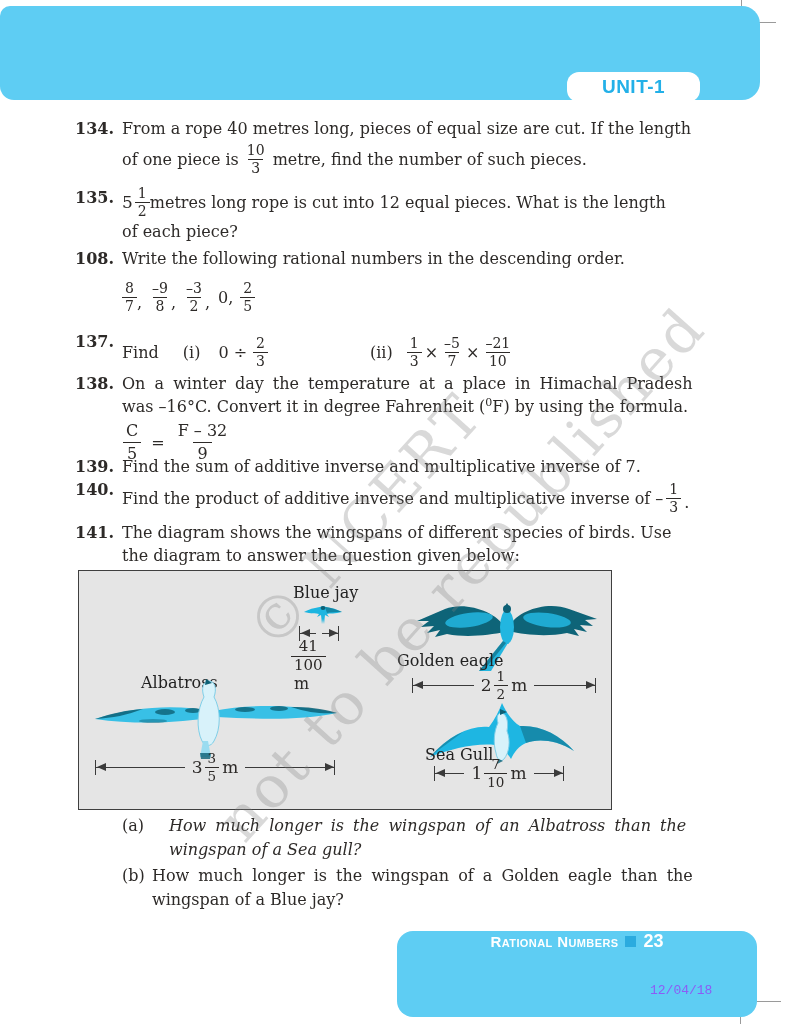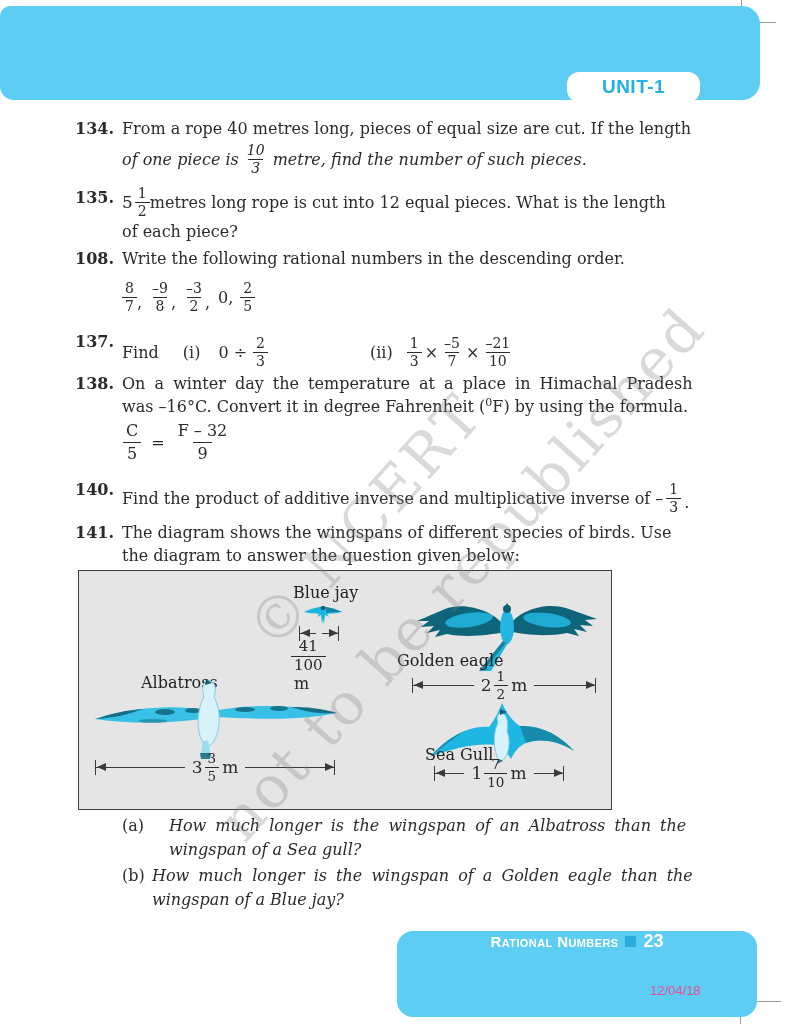--- a/index.html
+++ b/index.html
@@ -56,22 +56,22 @@
   .wm{position:absolute;color:rgba(130,130,130,0.30);font-size:58px;letter-spacing:3px;
       white-space:nowrap;z-index:6;pointer-events:none;font-family:"DejaVu Serif",serif;}
   
   .footer{position:absolute;left:397px;top:931px;width:360px;height:86px;background:#5ecdf3;
       border-radius:16px;z-index:1;}
   .fline{display:flex;align-items:center;justify-content:center;padding-top:0;gap:7px;
       font-family:"Liberation Sans",sans-serif;color:#fff;}
   .fchap{font-variant:small-caps;font-weight:bold;font-size:15px;letter-spacing:.4px;}
   .fsq{width:11px;height:11px;background:#2babdf;display:inline-block;}
   .fpage{font-weight:bold;font-size:18px;}
-  .fdate{position:absolute;left:650px;top:983px;font-family:Liberation Sans, sans-serif;
-      font-size:13px;color:#ec4899;z-index:2;}
+  .fdate{position:absolute;left:650px;top:983px;font-family:Liberation Mono, monospace;
+      font-size:13px;color:#8b5cf6;z-index:2;}
   sup.deg{font-size:11px;vertical-align:super;line-height:0;}
 </style>
 </head>
 <body>
 
 <div class="page">
 
   <div class="band"></div>
   <div class="unit-tab">
     <span>UNIT-1</span>
@@ -79,21 +79,21 @@
   <div class="mark" style="left:741px;top:0;width:1px;height:13px;"></div>
   <div class="mark" style="left:753px;top:22px;width:23px;height:1px;"></div>
 
   <div class="wm" style="left:207px;top:487px;transform:rotate(-48deg);">© NCERT</div>
   <div class="wm" style="left:115px;top:540px;transform:rotate(-48deg);">not to be republished</div>
 
   <div class="q" style="top:117px;">
     <span class="qnum">134.</span>
     <div class="qbody">
       <div>From a rope 40 metres long, pieces of equal size are cut. If the length</div>
-      <div class="row" style="margin-top:3px;font-style:italic;">
+      <div class="row" style="margin-top:3px;">
         <span>of one piece is</span>
         <span class="frac" style="margin:0 5px;">
             <span class="fn">10</span>
             <span class="fd">3</span>
           </span>
         <span>metre, find the number of such pieces.</span>
       </div>
     </div>
   </div>
 
@@ -187,20 +187,24 @@
           </span>
         <span style="margin:0 9px;">=</span>
         <span class="bfrac">
             <span class="fn">F – 32</span>
             <span class="fd">9</span>
           </span>
       </div>
     </div>
   </div>
 
+  <div class="q" style="top:455px;">
+    <span class="qnum">139.</span>
+    <div class="qbody">Find the sum of additive inverse and multiplicative inverse of 7.</div>
+  </div>
 
   <div class="q" style="top:478px;">
     <span class="qnum">140.</span>
     <div class="qbody">
       <div class="row" style="height:40px;">
         <span>Find the product of additive inverse and multiplicative inverse of</span>
         <span style="margin:0 3px 0 5px;">–</span>
         <span class="frac">
             <span class="fn">1</span>
             <span class="fd">3</span>
@@ -318,21 +322,21 @@
   <div class="q" style="top:814px;left:122px;width:600px;">
     <span class="qnum" style="font-weight:normal;">(a)</span>
     <div class="qbody" style="line-height:24px;font-style:italic;">
       <div class="wsp">How much longer is the wingspan of an Albatross than the</div>
       <div>wingspan of a Sea gull?</div>
     </div>
   </div>
 
   <div class="q" style="top:864px;left:122px;width:600px;">
     <span class="qnum" style="font-weight:normal;">(b)</span>
-    <div class="qbody" style="margin-left:30px;line-height:24px;font-style:italic;">
+    <div class="qbody" style="margin-left:30px;line-height:24px;">
       <div class="wsp">How much longer is the wingspan of a Golden eagle than the</div>
       <div>wingspan of a Blue jay?</div>
     </div>
   </div>
 
   <div class="footer">
     <div class="fline">
       <span class="fchap">Rational Numbers</span>
       <span class="fsq"></span>
       <span class="fpage">23</span>

